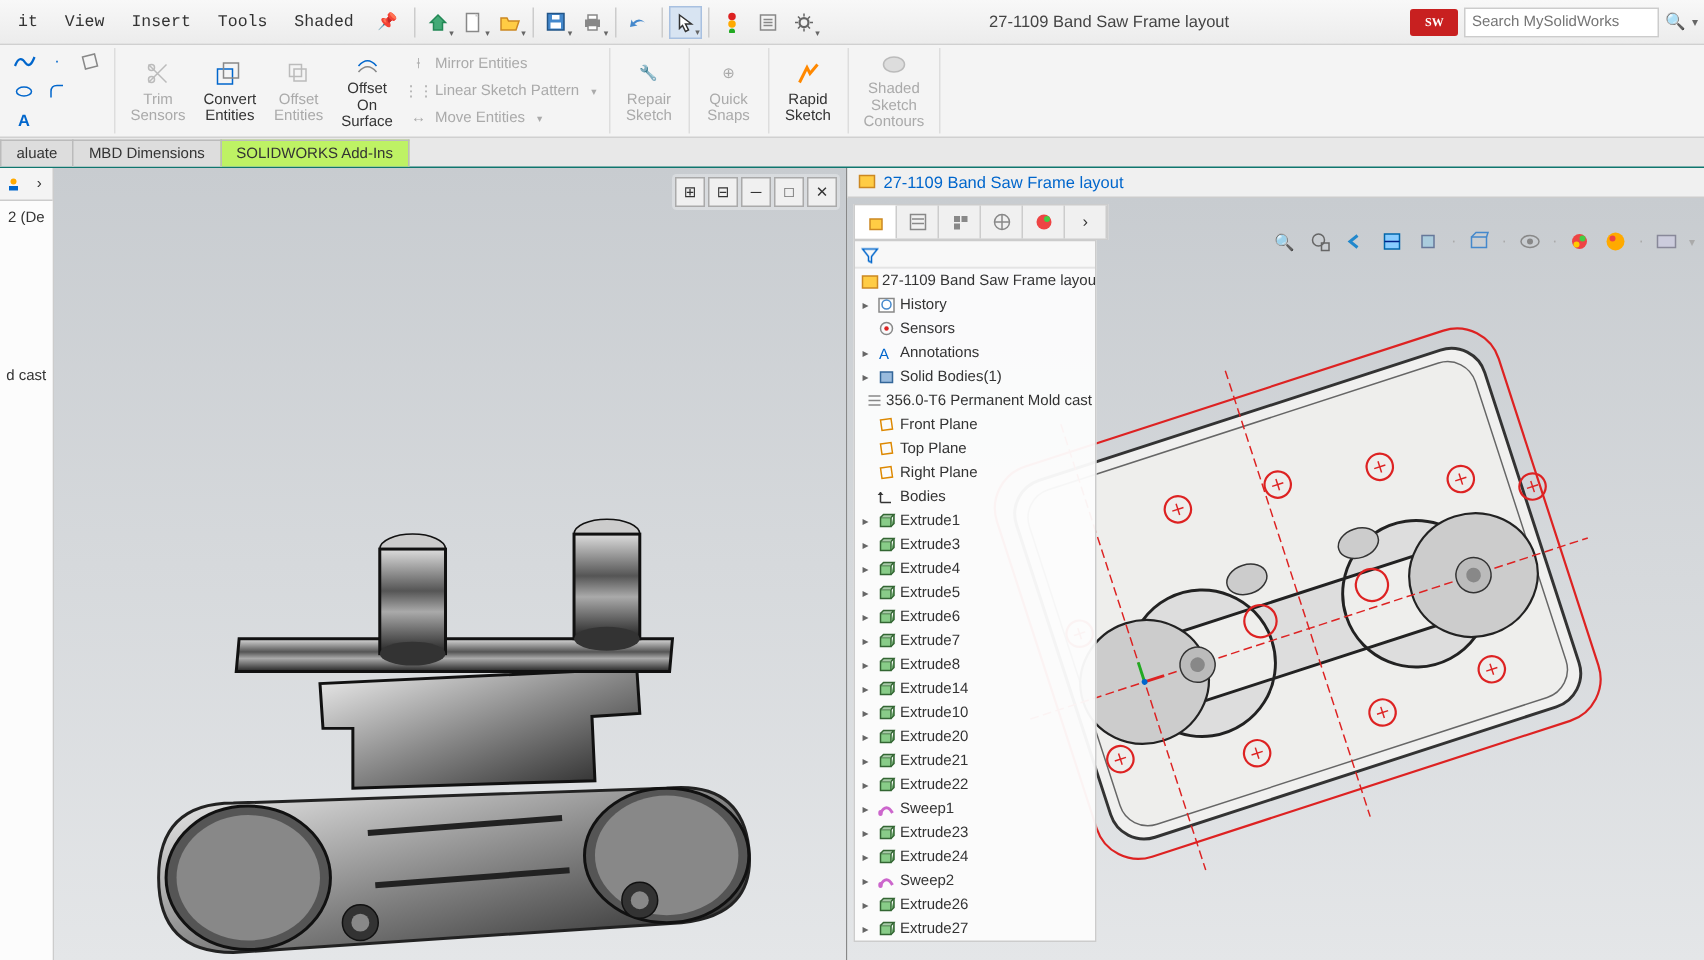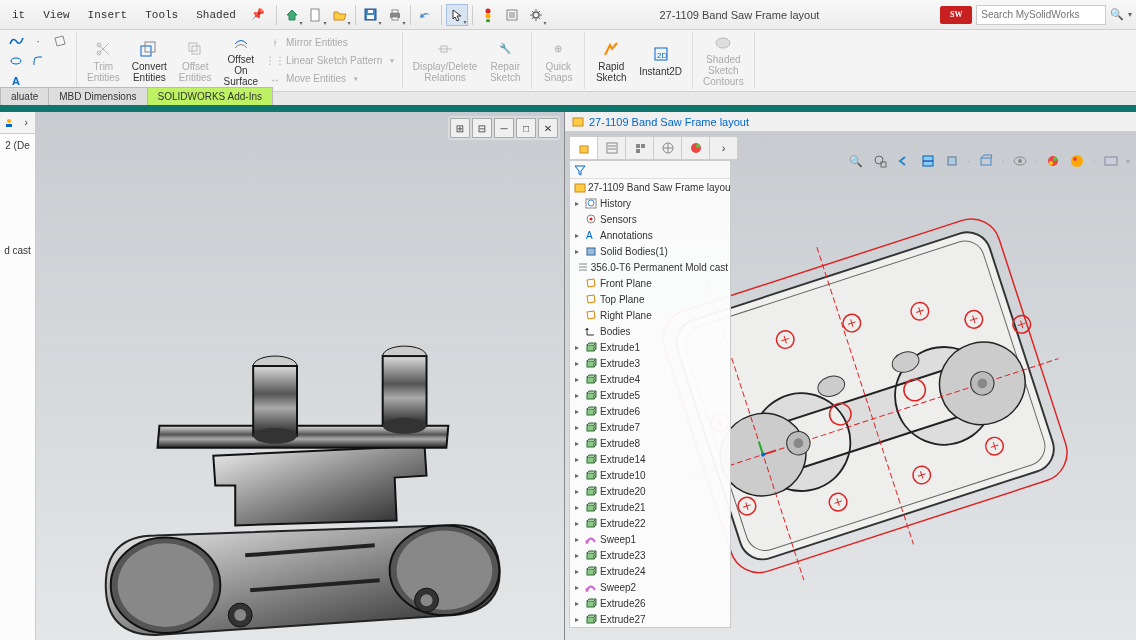--- a/index.html
+++ b/index.html
@@ -25,21 +25,21 @@
   .small-tools-row { display: flex; gap: 2px; }
   .stool { width: 20px; height: 18px; display: flex; align-items: center; justify-content: center; cursor: pointer; }
   .big-tool { display: flex; flex-direction: column; align-items: center; justify-content: center; padding: 2px 6px; cursor: pointer; text-align: center; font-size: 10px; color: #333; min-width: 44px; height: 56px; }
   .big-tool.dim { color: #aaa; }
   .big-tool .ico { width: 20px; height: 20px; margin-bottom: 2px; display: flex; align-items: center; justify-content: center; }
   .sub-list { display: flex; flex-direction: column; gap: 2px; padding: 2px 4px; }
   .sub-item { display: flex; align-items: center; gap: 4px; color: #aaa; font-size: 10px; cursor: pointer; height: 16px; }
   .sub-item .si-ico { width: 14px; height: 14px; display: flex; align-items: center; justify-content: center; }
   
   
-  .tab-bar { height: 20px; background: #e8e8e8; border-bottom: 7px solid #0f766e; display: flex; align-items: flex-end; }
+  .tab-bar { height: 20px; background: #e8e8e8; border-bottom: 1px solid #0f766e; display: flex; align-items: flex-end; }
   .tab { padding: 3px 10px; background: #ddd; border: 1px solid #bbb; border-bottom: none; margin-right: -1px; font-size: 10px; cursor: pointer; }
   .tab.active { background: #bef264; }
   
   
   .workspace { display: flex; height: calc(640px - 30px - 62px - 20px); }
   .pane { position: relative; background: #d8dde0; }
   .left-pane { width: 565px; border-right: 1px solid #888; display: flex; }
   .right-pane { flex: 1; display: flex; flex-direction: column; }
   
   
@@ -200,21 +200,21 @@
   <div class="ribbon-grp">
     <div class="big-tool dim">
         <div class="ico">
           <svg width="18" height="18">
             <path d="M3 3 L15 15 M3 15 L15 3" stroke="#bbb"></path>
             <circle cx="5" cy="13" r="2" fill="none" stroke="#bbb"></circle>
             <circle cx="5" cy="5" r="2" fill="none" stroke="#bbb"></circle>
           </svg>
         </div>
         <span style="white-space:pre-line;">Trim
-Entities</span>
+Sensors</span>
       </div>
     <div class="big-tool">
         <div class="ico">
           <svg width="20" height="18">
             <rect x="2" y="6" width="10" height="10" fill="none" stroke="#06c"></rect>
             <rect x="6" y="2" width="10" height="10" fill="none" stroke="#888"></rect>
           </svg>
         </div>
         <span style="white-space:pre-line;">Convert
 Entities</span>
@@ -251,30 +251,20 @@
           <span style="font-size:7px;margin-left:4px;">▾</span>
         </div>
       <div class="sub-item">
           <span class="si-ico">↔</span>
           <span>Move Entities</span>
           <span style="font-size:7px;margin-left:4px;">▾</span>
         </div>
     </div>
   </div>
   <div class="ribbon-grp">
-    <div class="big-tool dim">
-        <div class="ico">
-          <svg width="18" height="16">
-            <line x1="2" y1="8" x2="16" y2="8" stroke="#bbb"></line>
-            <rect x="5" y="5" width="6" height="6" fill="none" stroke="#bbb"></rect>
-          </svg>
-        </div>
-        <span style="white-space:pre-line;">Display/Delete
-Relations</span>
-      </div>
     <div class="big-tool dim">
         <div class="ico">🔧</div>
         <span style="white-space:pre-line;">Repair
 Sketch</span>
       </div>
   </div>
   <div class="ribbon-grp">
     <div class="big-tool dim">
         <div class="ico">⊕</div>
         <span style="white-space:pre-line;text-align:center;">Quick
@@ -283,29 +273,20 @@
   </div>
   <div class="ribbon-grp">
     <div class="big-tool">
         <div class="ico">
           <svg width="18" height="18">
             <path d="M3 15 L8 5 L10 9 L15 3" fill="none" stroke="#f80" stroke-width="2"></path>
           </svg>
         </div>
         <span style="white-space:pre-line;">Rapid
 Sketch</span>
-      </div>
-    <div class="big-tool">
-        <div class="ico">
-          <svg width="18" height="18">
-            <rect x="3" y="3" width="12" height="12" fill="none" stroke="#06c"></rect>
-            <text x="5" y="13" font-size="8" fill="#06c">2D</text>
-          </svg>
-        </div>
-        <span>Instant2D</span>
       </div>
   </div>
   <div class="ribbon-grp">
     <div class="big-tool dim">
         <div class="ico">
           <svg width="18" height="18">
             <ellipse cx="9" cy="9" rx="7" ry="5" fill="#ddd" stroke="#bbb"></ellipse>
           </svg>
         </div>
         <span style="white-space:pre-line;">Shaded

